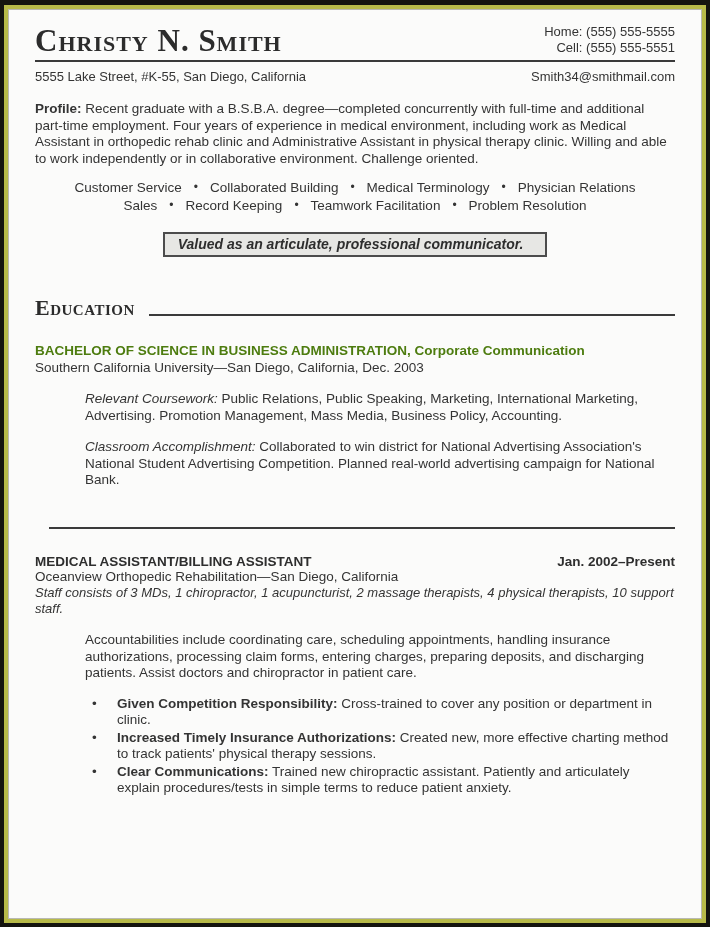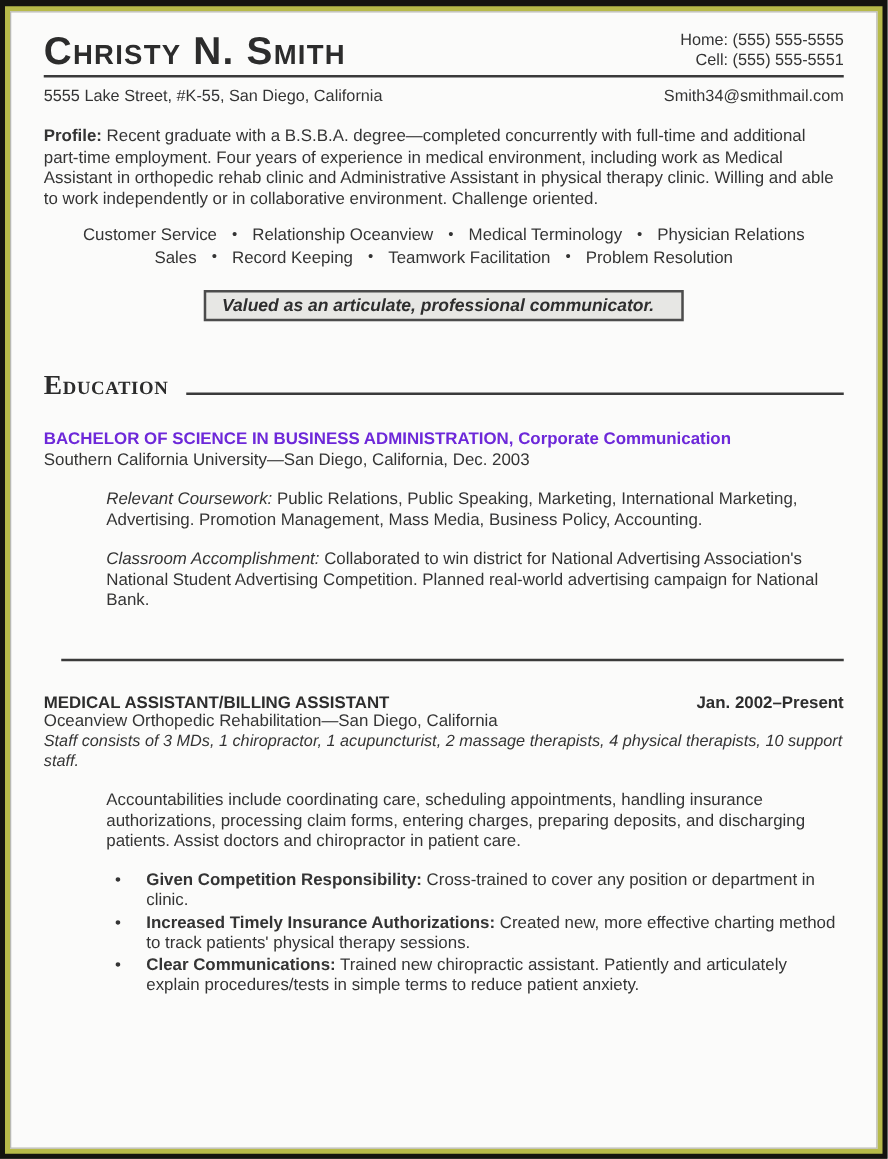--- a/index.html
+++ b/index.html
@@ -30,21 +30,21 @@
     overflow: hidden;
   }
 
   
   .header-top {
     display: flex;
     justify-content: space-between;
     align-items: flex-end;
   }
   .person-name {
-    font-family: Liberation Sans, sans-serif;
+    font-family: Liberation Serif, serif;
     font-variant: small-caps;
     font-weight: bold;
     font-size: 31px;
     letter-spacing: 1px;
     color: #2c2c2c;
     line-height: 1;
     padding-bottom: 2px;
     text-align: right;
   }
   .contact-phones {
@@ -122,21 +122,21 @@
     white-space: nowrap;
   }
   .section-rule {
     flex: 1;
     border-bottom: 2px solid #3a3a3a;
     margin-left: 14px;
     margin-bottom: 3px;
   }
 
   
-  .degree-line { margin-top: 24px; font-size: 13.5px; font-weight: bold; line-height: 16.5px; color: #6d28d9; }
+  .degree-line { margin-top: 24px; font-size: 13.5px; font-weight: bold; line-height: 16.5px; color: #4d7c0f; }
   .school-line { font-size: 13.5px; line-height: 16.5px; }
   .indent-para {
     margin-left: 50px;
     margin-top: 15px;
     font-size: 13.5px;
     line-height: 16.5px;
   }
   .italic { font-style: italic; }
 
   
@@ -183,21 +183,21 @@
       <hr class="header-rule">
       <div class="header-bottom">
         <div>5555 Lake Street, #K-55, San Diego, California</div>
         <div>Smith34@smithmail.com</div>
       </div>
 
 
       <div class="profile-para"><span class="bold">Profile:</span> <span>Recent graduate with a B.S.B.A. degree—completed concurrently with full-time and additional part-time employment. Four years of experience in medical environment, including work as Medical Assistant in orthopedic rehab clinic and Administrative Assistant in physical therapy clinic. Willing and able to work independently or in collaborative environment. Challenge oriented.</span></div>
 
       <div class="skills-block">
-        <div class="skills-line"><span>Customer Service</span><span class="sep">•</span><span>Relationship Oceanview</span><span class="sep">•</span><span>Medical Terminology</span><span class="sep">•</span><span>Physician Relations</span></div>
+        <div class="skills-line"><span>Customer Service</span><span class="sep">•</span><span>Collaborated Building</span><span class="sep">•</span><span>Medical Terminology</span><span class="sep">•</span><span>Physician Relations</span></div>
         <div class="skills-line"><span>Sales</span><span class="sep">•</span><span>Record Keeping</span><span class="sep">•</span><span>Teamwork Facilitation</span><span class="sep">•</span><span>Problem Resolution</span></div>
       </div>
 
       <div class="callout-wrap">
         <div class="callout-box">Valued as an articulate, professional communicator.</div>
       </div>
 
       <div class="section-head">
         <span class="section-title">Education</span>
         <span class="section-rule"></span>

